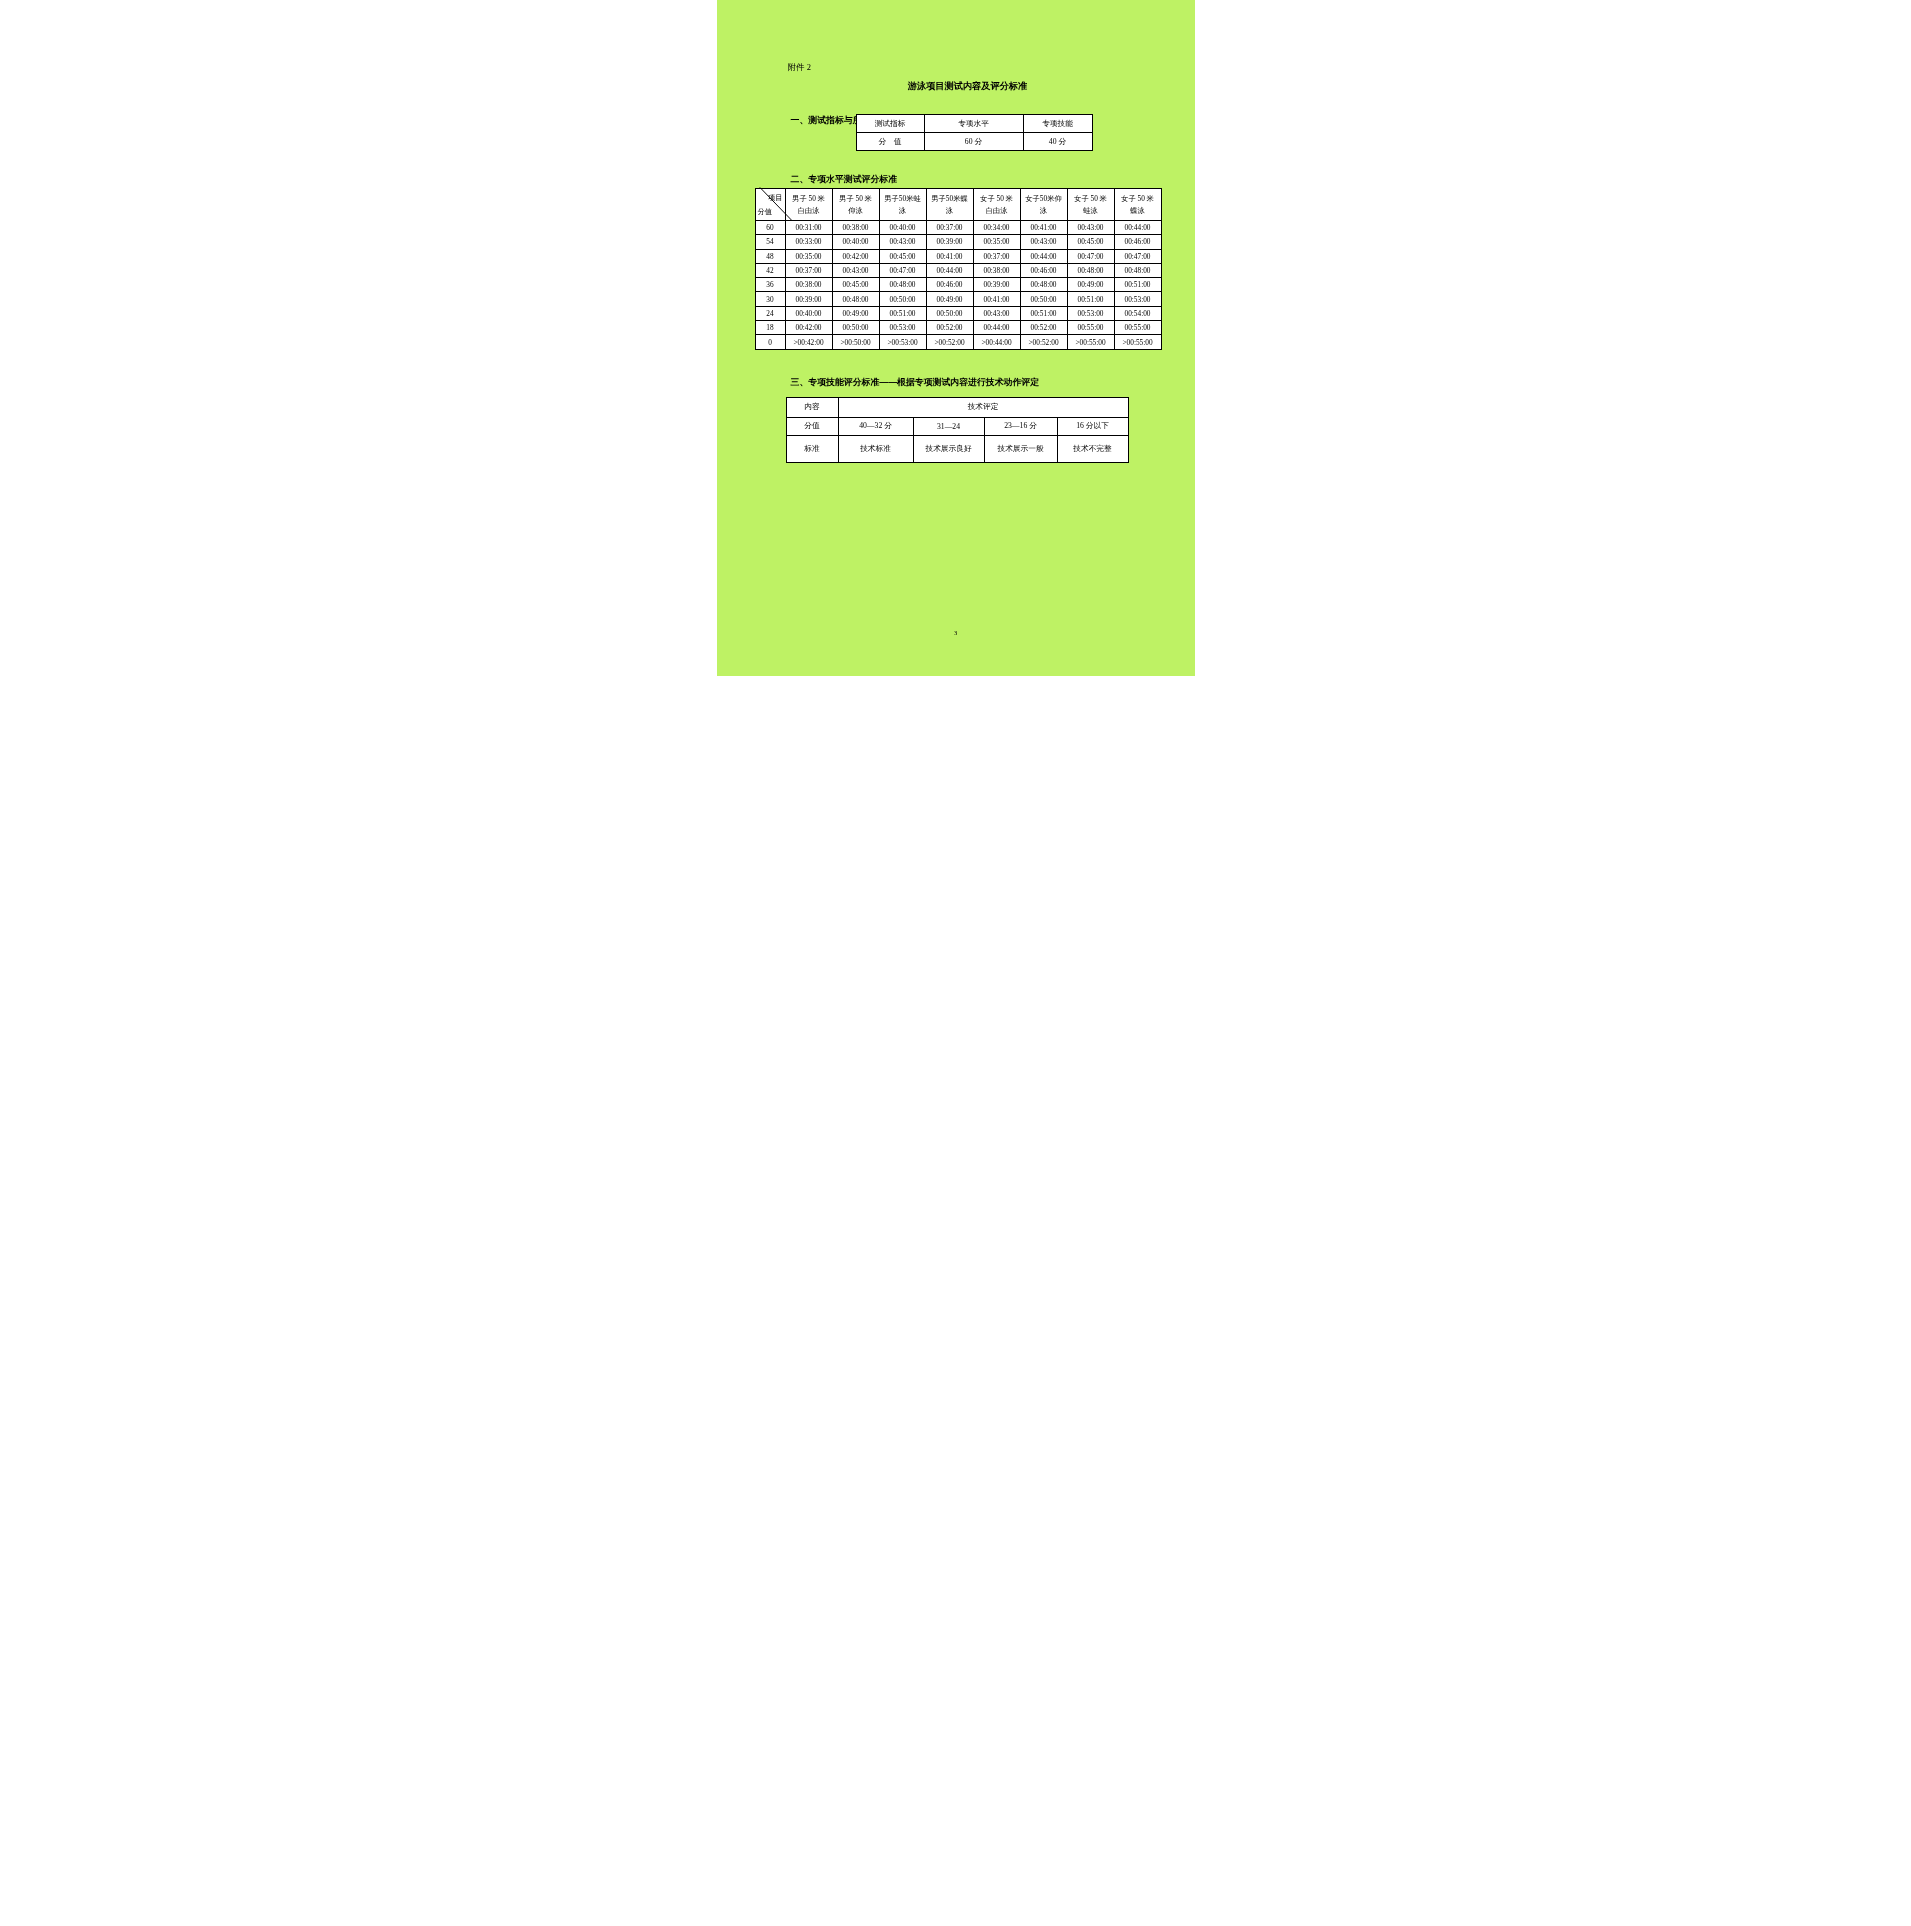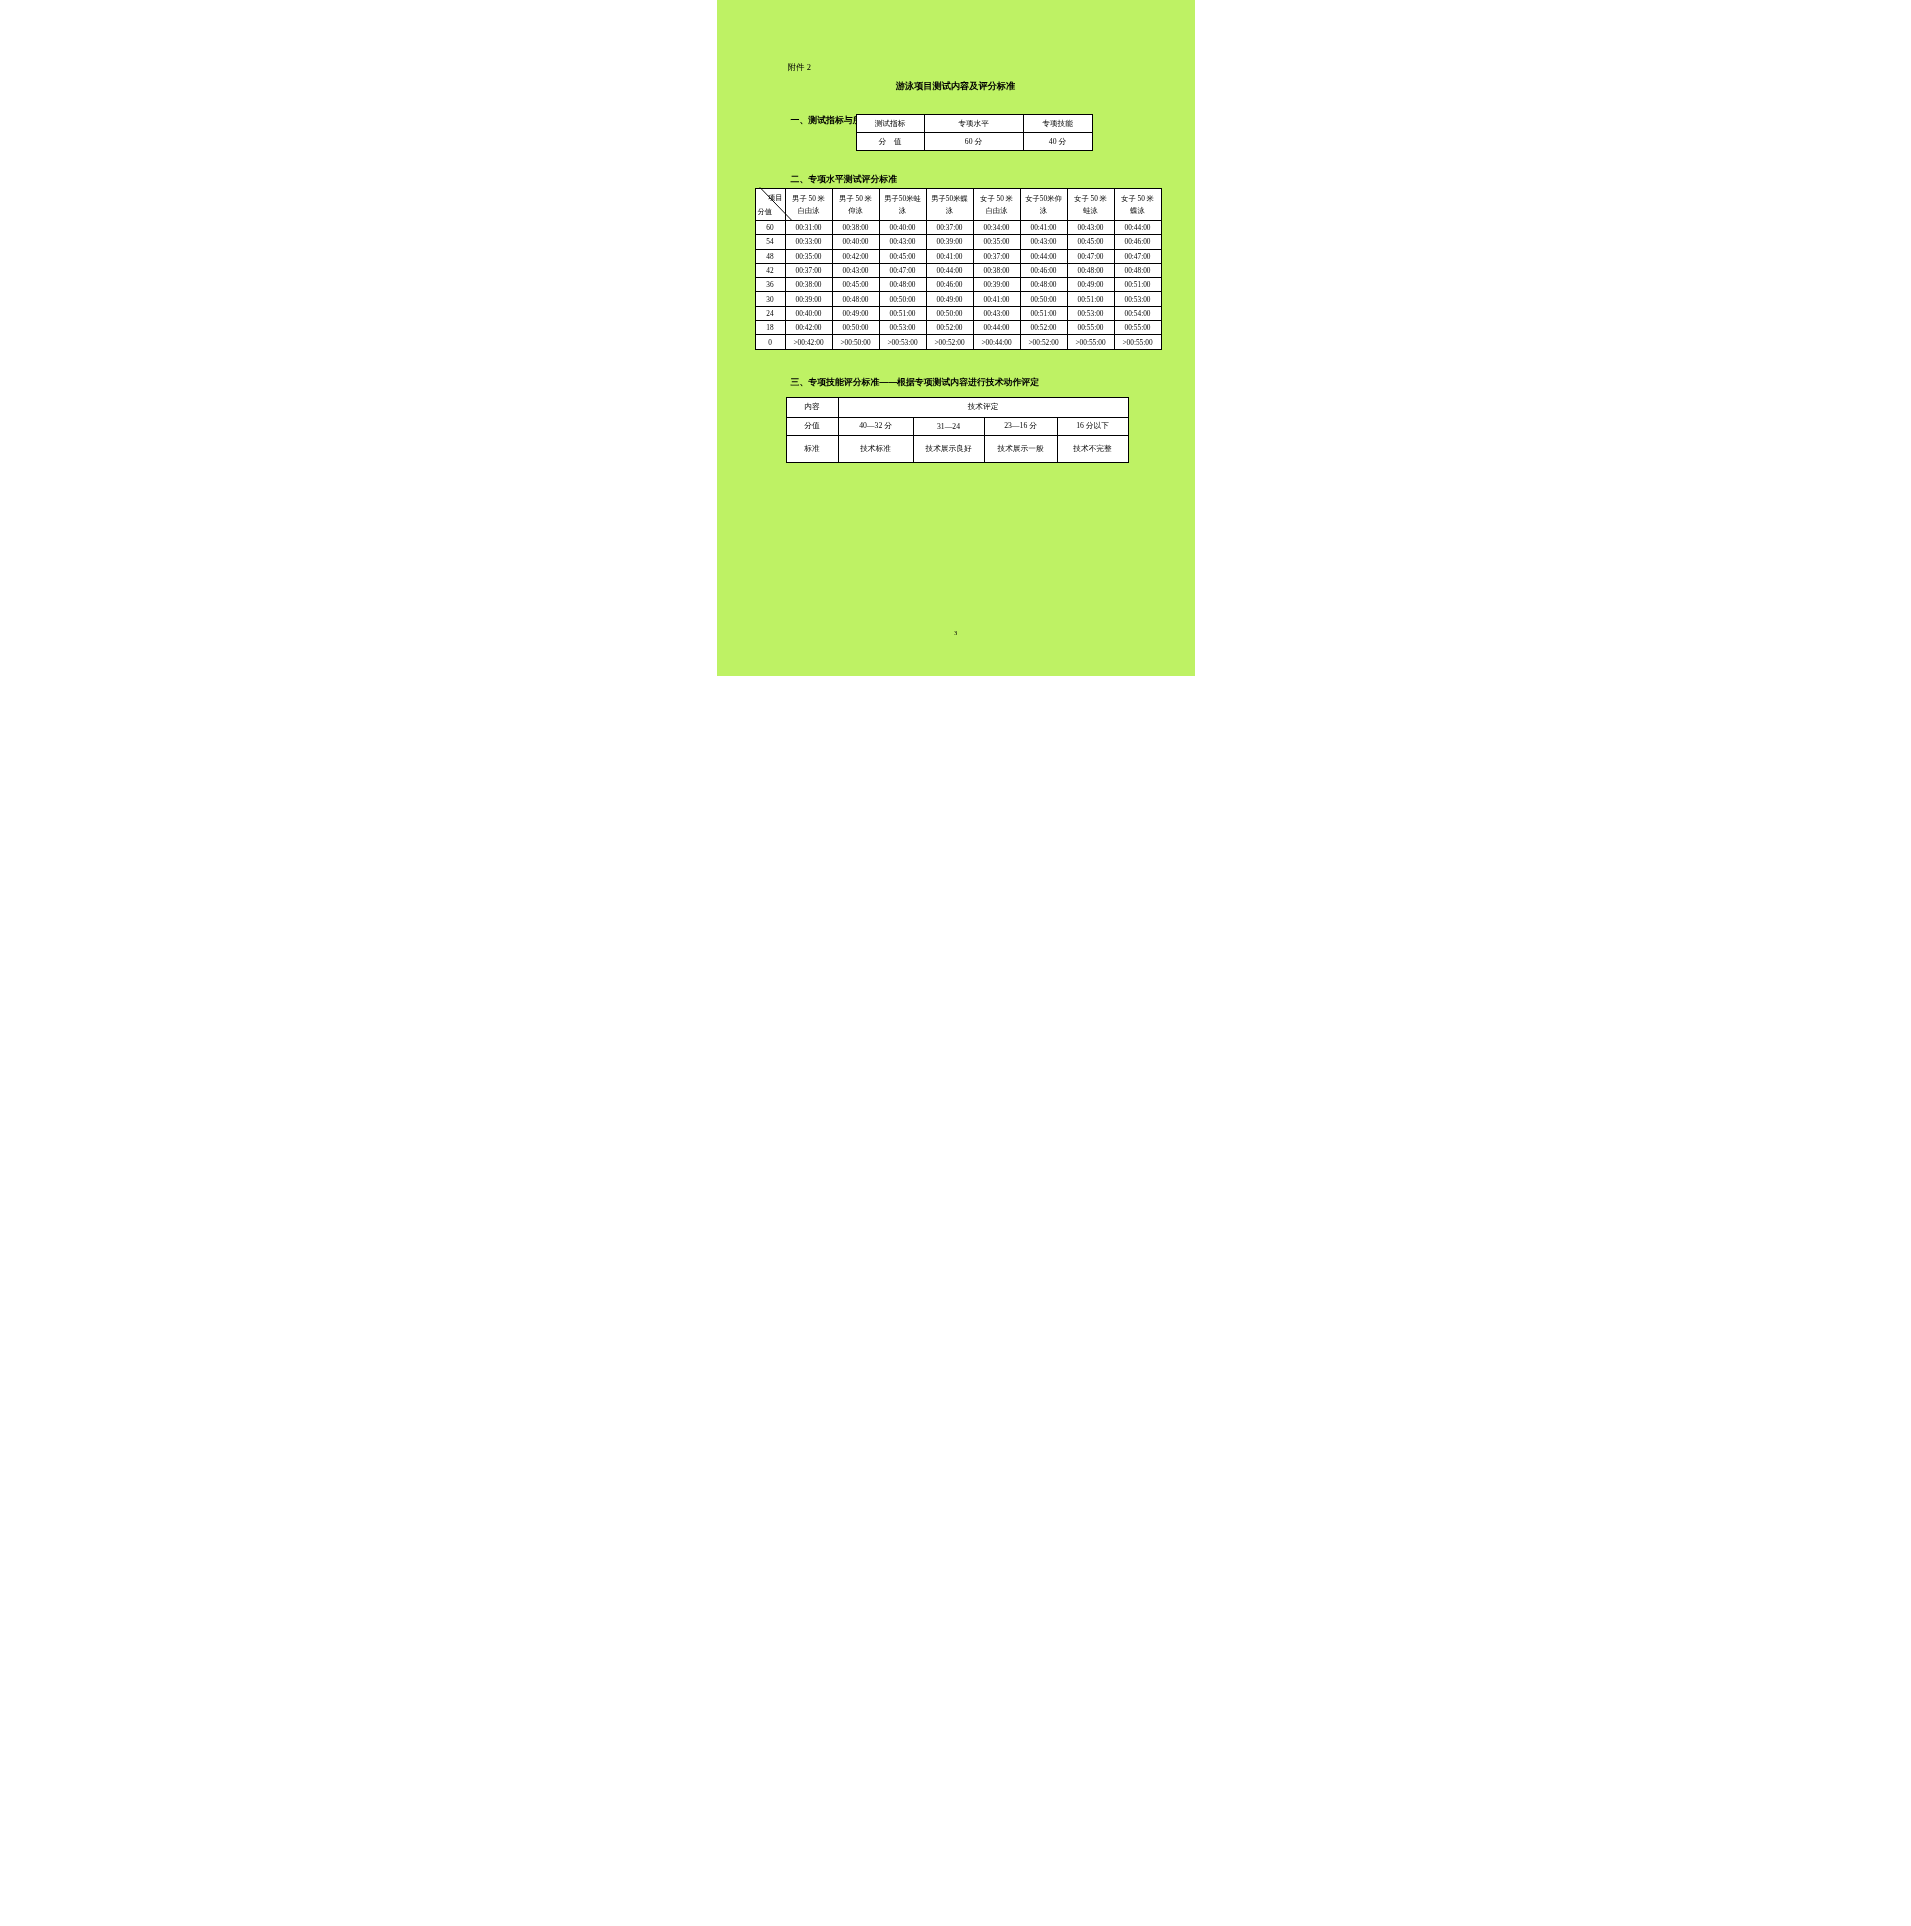--- a/index.html
+++ b/index.html
@@ -9,21 +9,21 @@
     margin:0 auto;
     background:#bef264;
     color:#000;
     font-family:"Liberation Serif","DejaVu Serif",serif;
   }
   .attachment{
     position:absolute;left:71px;top:62px;
     font-size:8.5px;line-height:1.2;
   }
   .doc-title{
-    position:absolute;left:0;top:80px;width:100%;
+    position:absolute;left:12px;top:80px;width:100%;
     text-align:center;
     font-family:"Liberation Sans","DejaVu Sans",sans-serif;
     font-weight:bold;font-size:9.2px;
   }
   .sec-heading{
     position:absolute;left:74px;
     font-family:"Liberation Sans","DejaVu Sans",sans-serif;
     font-weight:bold;font-size:8.9px;white-space:nowrap;
   }
   .s1{top:114px;font-family:Liberation Mono, monospace;}

